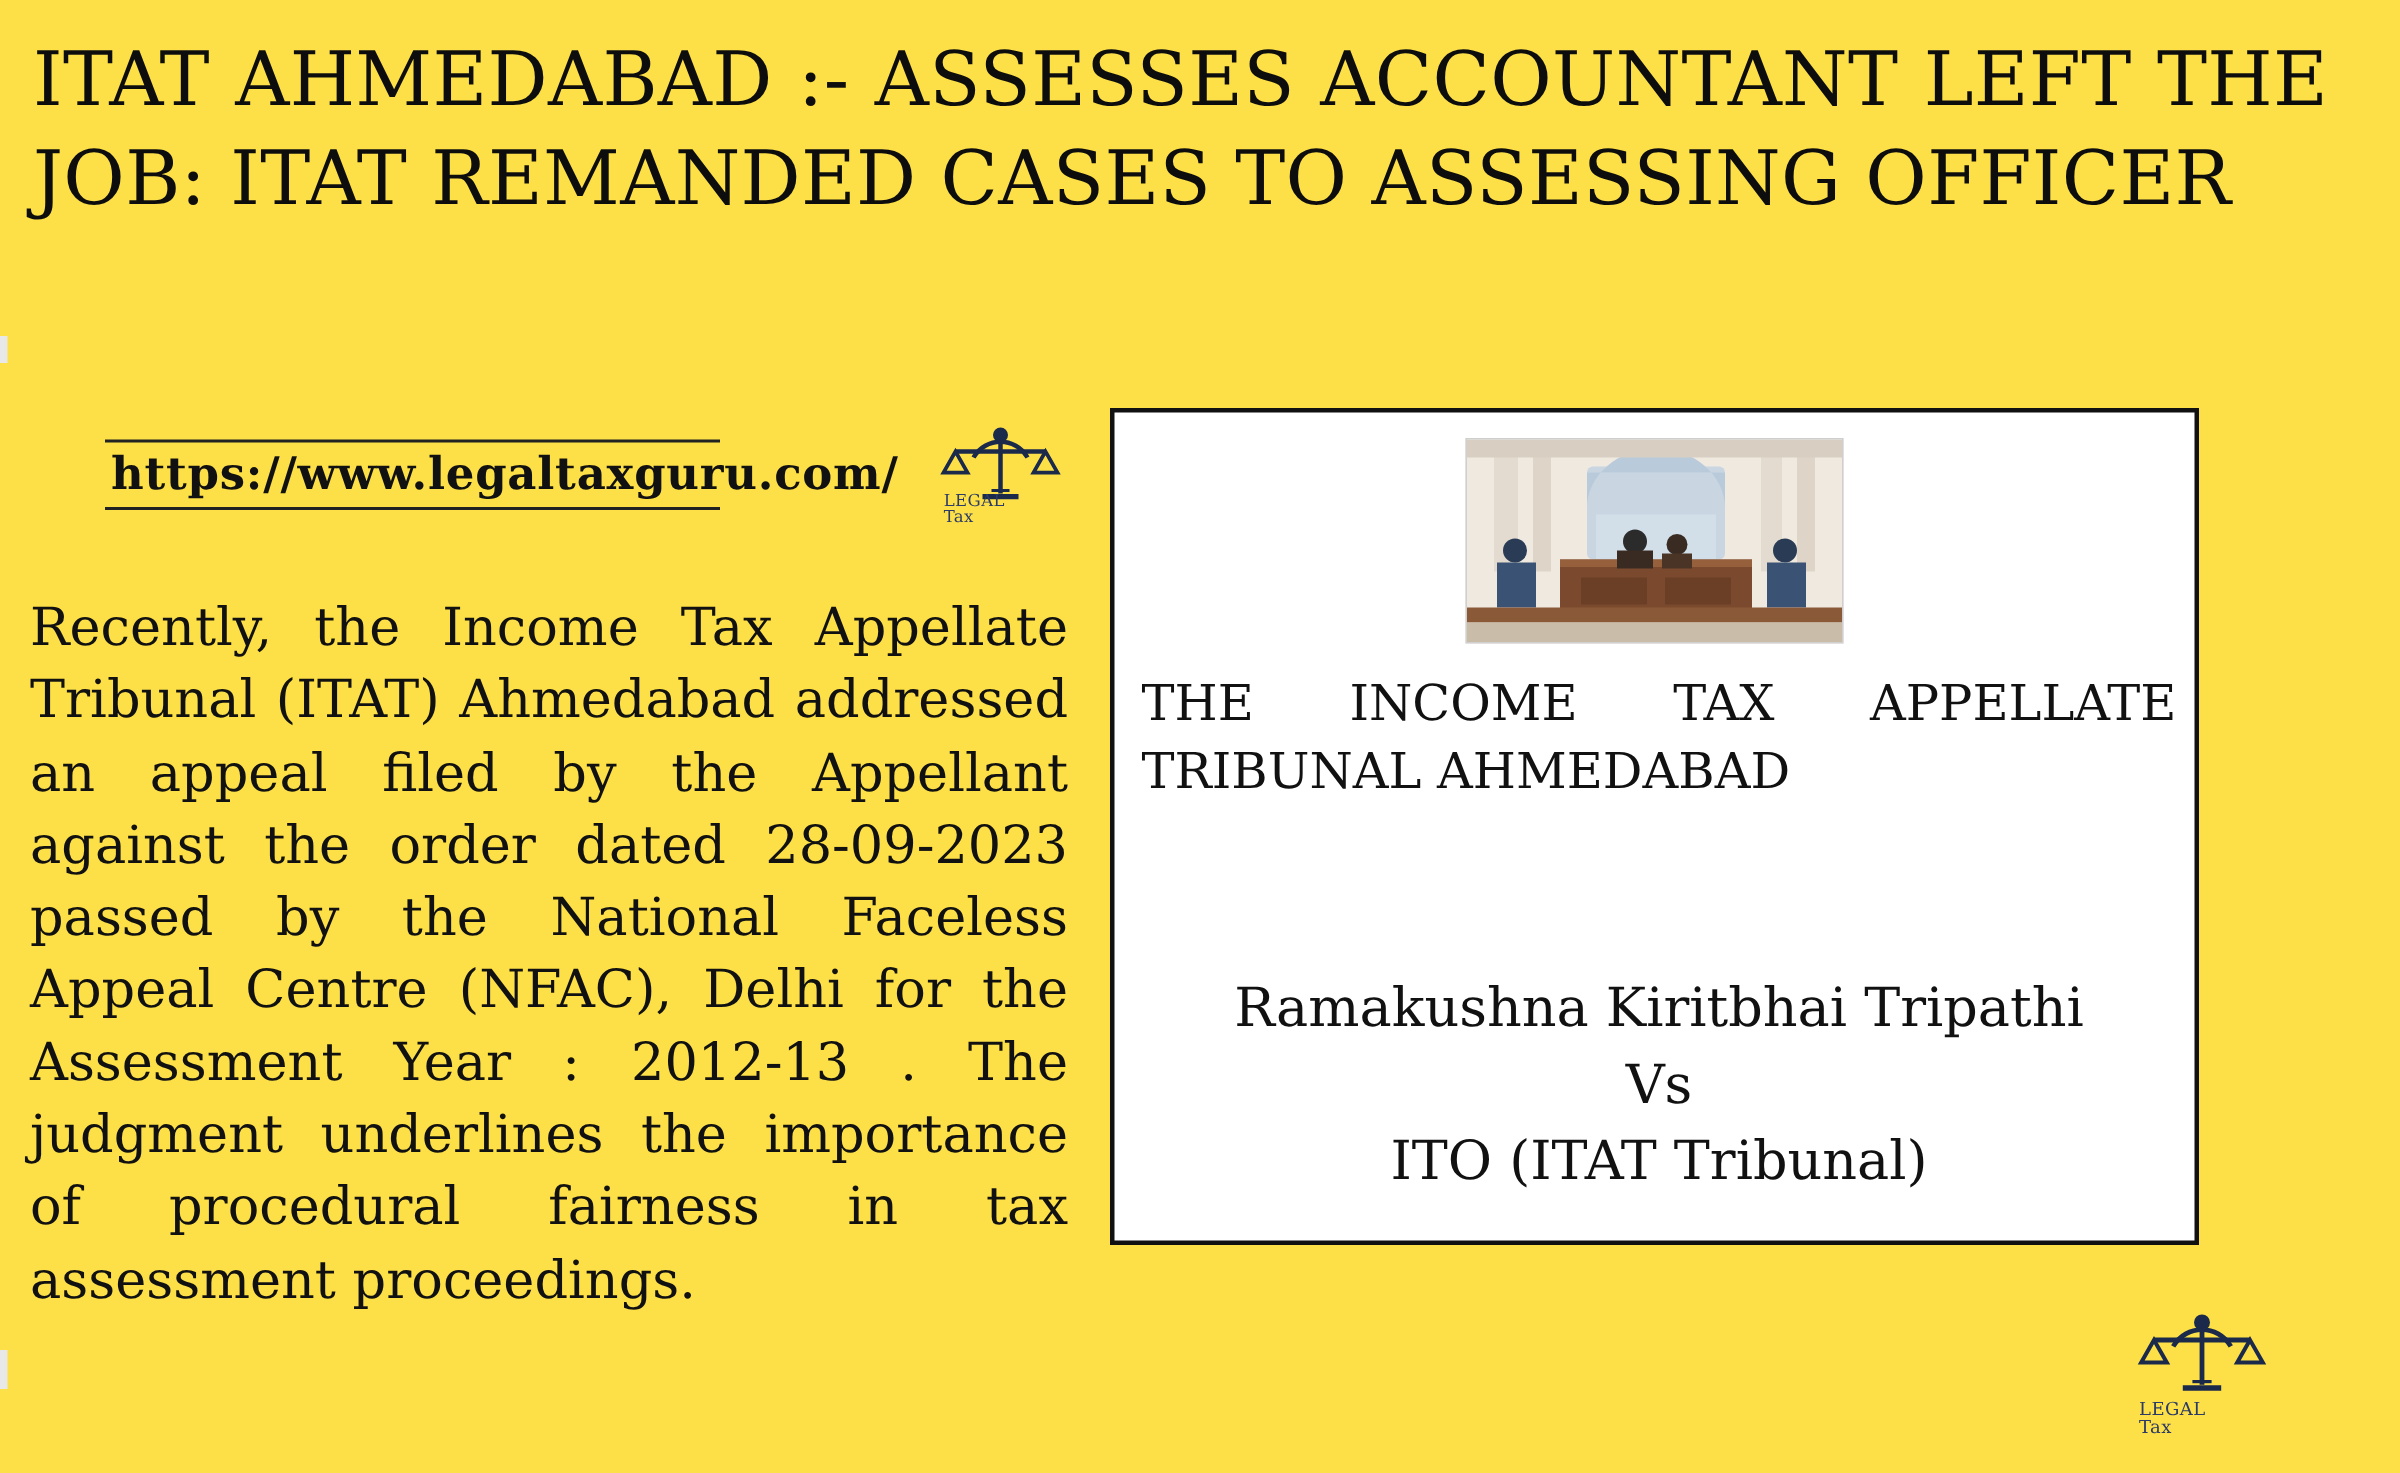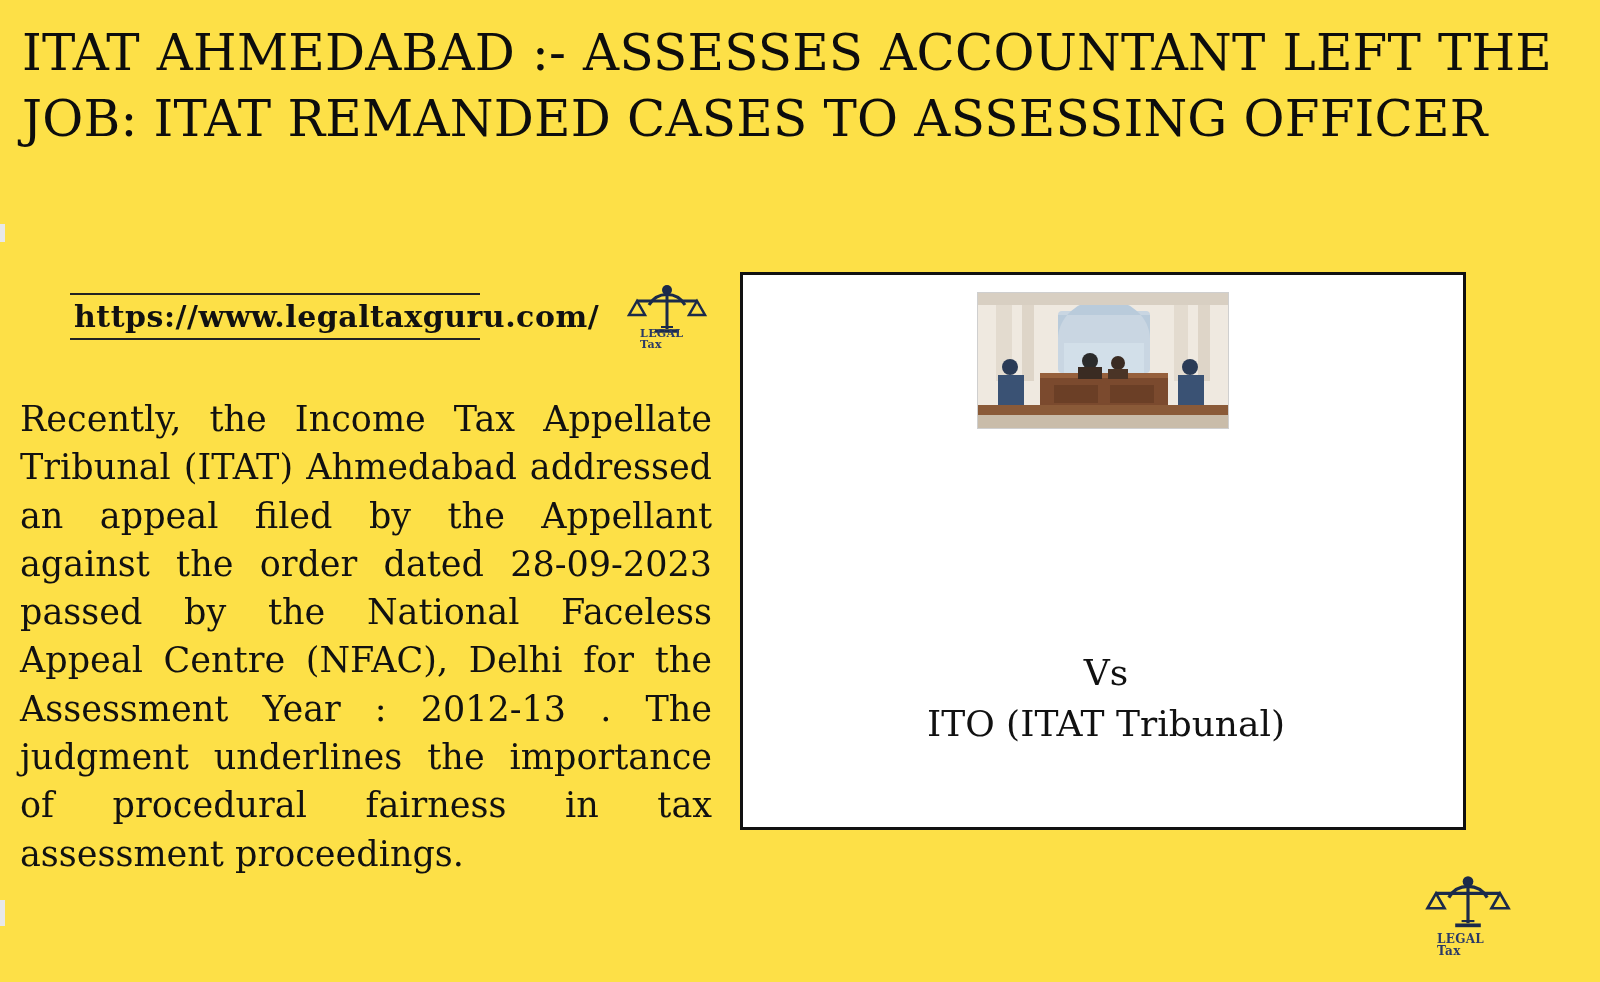--- a/index.html
+++ b/index.html
@@ -77,28 +77,27 @@
     margin-left: 14px;
     width: 92px;
     height: 70px;
     position: relative;
   }
 
   
   .logo-svg { display: block; }
   .logo-caption {
     position: absolute;
-    left: 19px;
+    left: 8px;
     bottom: 0px;
     font-family: "DejaVu Serif", serif;
     font-size: 11px;
     color: #2b3a67;
     letter-spacing: 0.3px;
     line-height: 1.05;
-    font-weight: bold;
   }
   .logo-caption .l2 { display: block; }
 
   
   .body-text {
     position: absolute;
     left: 20px;
     top: 395px;
     width: 692px;
     font-family: "DejaVu Serif", serif;
@@ -255,22 +254,24 @@
         <circle cx="32" cy="74" r="8" fill="#2a3b56"></circle>
         <rect x="20" y="82" width="26" height="30" fill="#3a5274"></rect>
         <circle cx="212" cy="74" r="8" fill="#2a3b56"></circle>
         <rect x="200" y="82" width="26" height="30" fill="#3a5274"></rect>
 
         <rect x="0" y="112" width="250" height="10" fill="#8a5a38"></rect>
         <rect x="0" y="122" width="250" height="13" fill="#c9bca9"></rect>
       </svg>
     </div>
 
+    <div class="card-heading">THE INCOME TAX APPELLATE TRIBUNAL AHMEDABAD</div>
 
     <div class="card-case">
+      <span>Ramakushna Kiritbhai Tripathi</span>
       <span class="vs">Vs</span>
       <span>ITO (ITAT Tribunal)</span>
     </div>
   </div>
 
   <div class="logo-corner">
     <svg class="logo-svg" width="100" height="64" viewBox="0 0 92 60">
       <path d="M46 12 L46 48" stroke="#1b2a4a" stroke-width="3" fill="none"></path>
       <path d="M16 20 L76 20" stroke="#1b2a4a" stroke-width="3" fill="none"></path>
       <circle cx="46" cy="9" r="5" fill="#1b2a4a"></circle>

